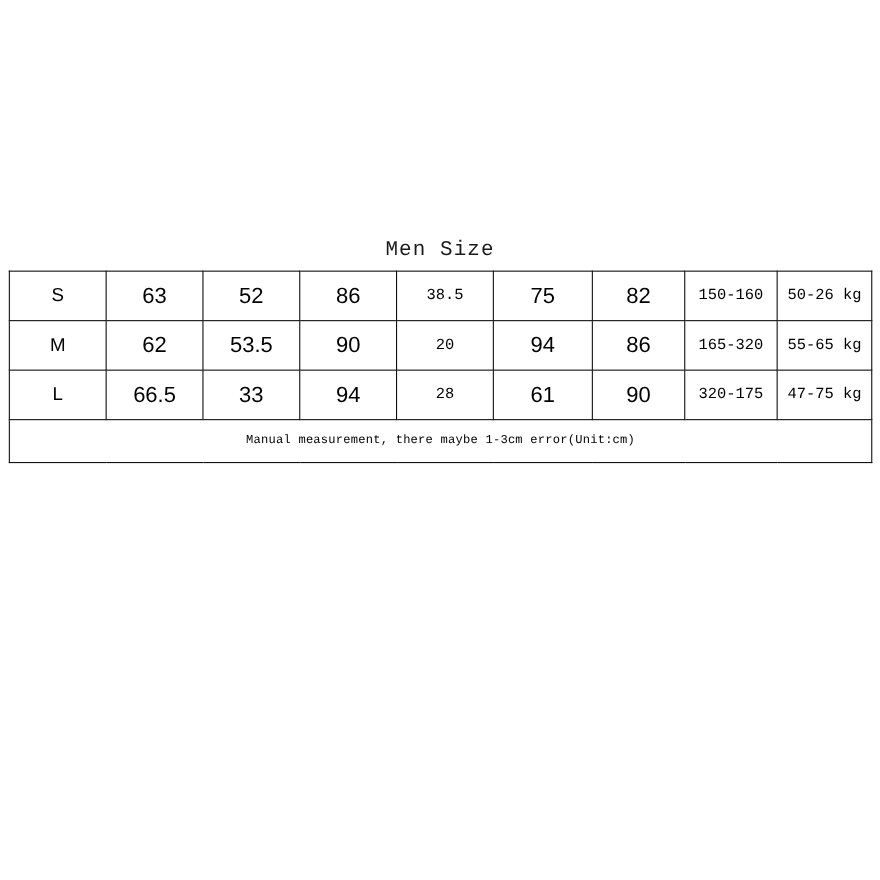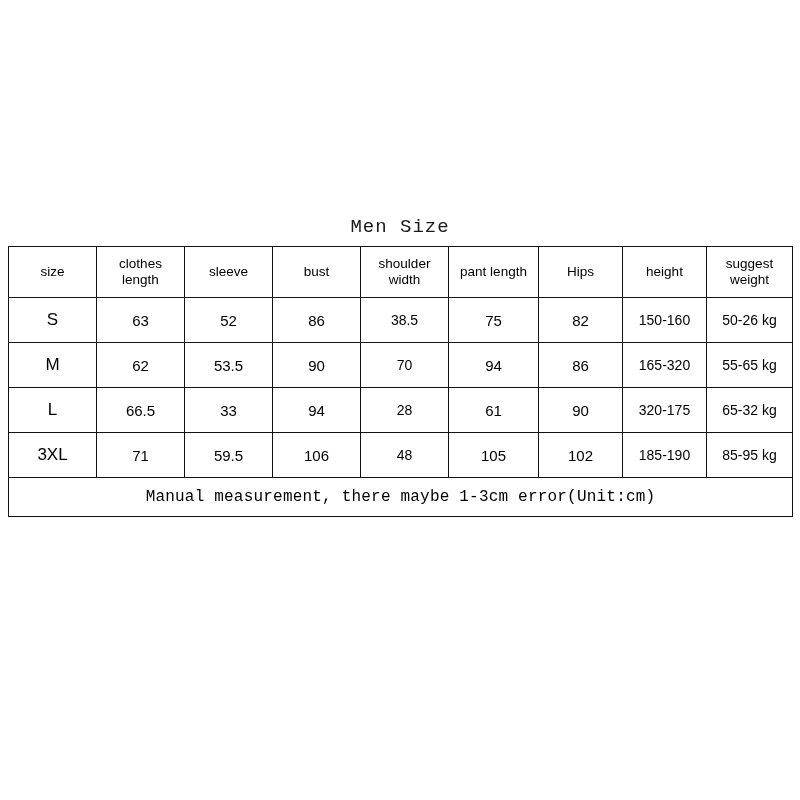--- a/index.html
+++ b/index.html
@@ -46,35 +46,36 @@
     color: #000000;
   }
   tr.header-row td {
     height: 46px;
     font-size: 13.5px;
     line-height: 1.15;
     padding: 2px 1px;
   }
   tr.data-row td {
     height: 42px;
-    font-size: 15px;
+    font-size: 20px;
   }
   tr.data-row td.small {
     font-size: 14px;
+    font-family: Liberation Mono, monospace;
   }
   tr.data-row td.size-cell {
     font-size: 17px;
   }
   .note-row td {
     border: 1px solid #111111;
     border-top: 1px solid #111111;
     height: 36px;
     text-align: center;
     font-family: "Liberation Mono", monospace;
-    font-size: 16px;
+    font-size: 11px;
     letter-spacing: 0.2px;
     color: #111111;
   }
 </style>
 </head>
 <body>
 
 <div id="page">
 
   <div id="chart-wrap">
@@ -87,90 +88,59 @@
         <col style="width:88px">
         <col style="width:88px">
         <col style="width:88px">
         <col style="width:88px">
         <col style="width:90px">
         <col style="width:84px">
         <col style="width:84px">
         <col style="width:86px">
       </colgroup>
       <tbody>
-        <tr class="header-row">
-          <td>size</td>
-          <td>
-            <div>clothes</div>
-            <div>length</div>
-          </td>
-          <td>sleeve</td>
-          <td>bust</td>
-          <td>
-            <div>shoulder</div>
-            <div>width</div>
-          </td>
-          <td>pant length</td>
-          <td>Hips</td>
-          <td>height</td>
-          <td>
-            <div>suggest</div>
-            <div>weight</div>
-          </td>
-        </tr>
 
         <tr class="data-row">
           <td class="size-cell">S</td>
           <td>63</td>
           <td>52</td>
           <td>86</td>
           <td class="small">38.5</td>
           <td>75</td>
           <td>82</td>
           <td class="small">150-160</td>
           <td class="small">50-26 kg</td>
         </tr>
 
         <tr class="data-row">
           <td class="size-cell">M</td>
           <td>62</td>
           <td>53.5</td>
           <td>90</td>
-          <td class="small">70</td>
+          <td class="small">20</td>
           <td>94</td>
           <td>86</td>
           <td class="small">165-320</td>
           <td class="small">55-65 kg</td>
         </tr>
 
         <tr class="data-row">
           <td class="size-cell">L</td>
           <td>66.5</td>
           <td>33</td>
           <td>94</td>
           <td class="small">28</td>
           <td>61</td>
           <td>90</td>
           <td class="small">320-175</td>
-          <td class="small">65-32 kg</td>
+          <td class="small">47-75 kg</td>
         </tr>
 
 
 
-        <tr class="data-row">
-          <td class="size-cell">3XL</td>
-          <td>71</td>
-          <td>59.5</td>
-          <td>106</td>
-          <td class="small">48</td>
-          <td>105</td>
-          <td>102</td>
-          <td class="small">185-190</td>
-          <td class="small">85-95 kg</td>
-        </tr>
 
         <tr class="note-row">
           <td colspan="9">Manual measurement, there maybe 1-3cm error(Unit:cm)</td>
         </tr>
       </tbody>
     </table>
 
   </div>
 </div>
 

